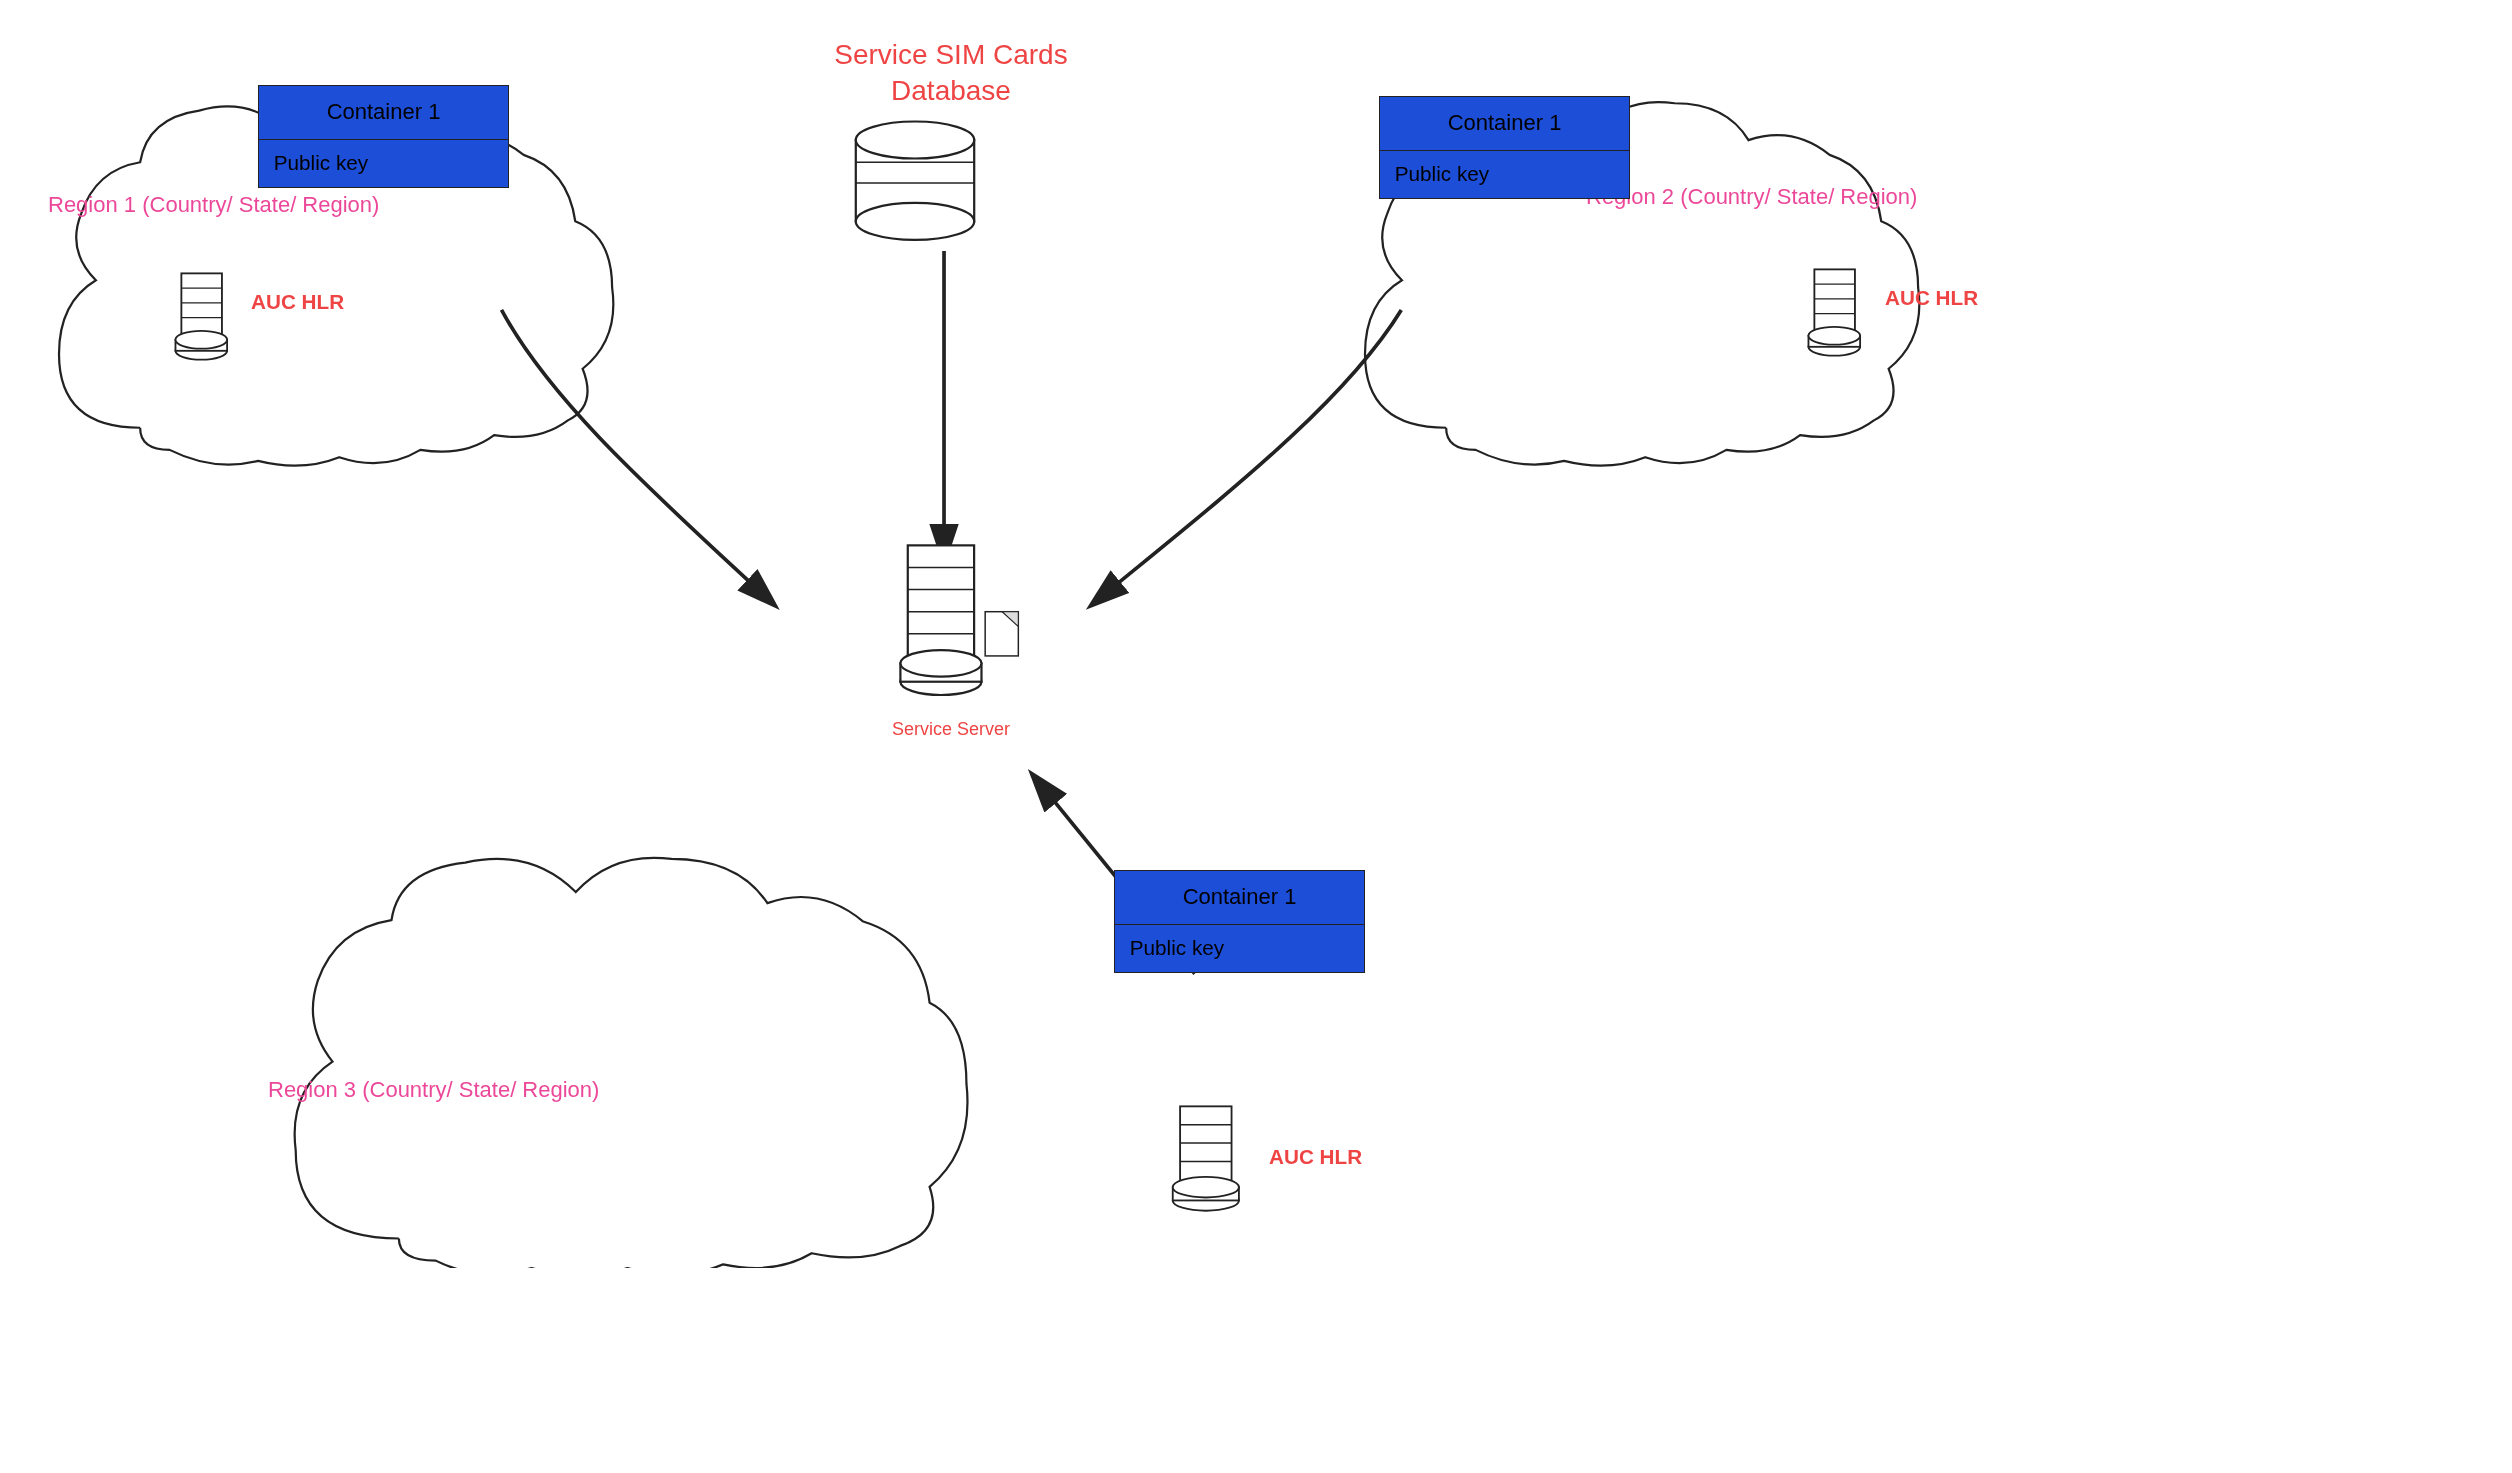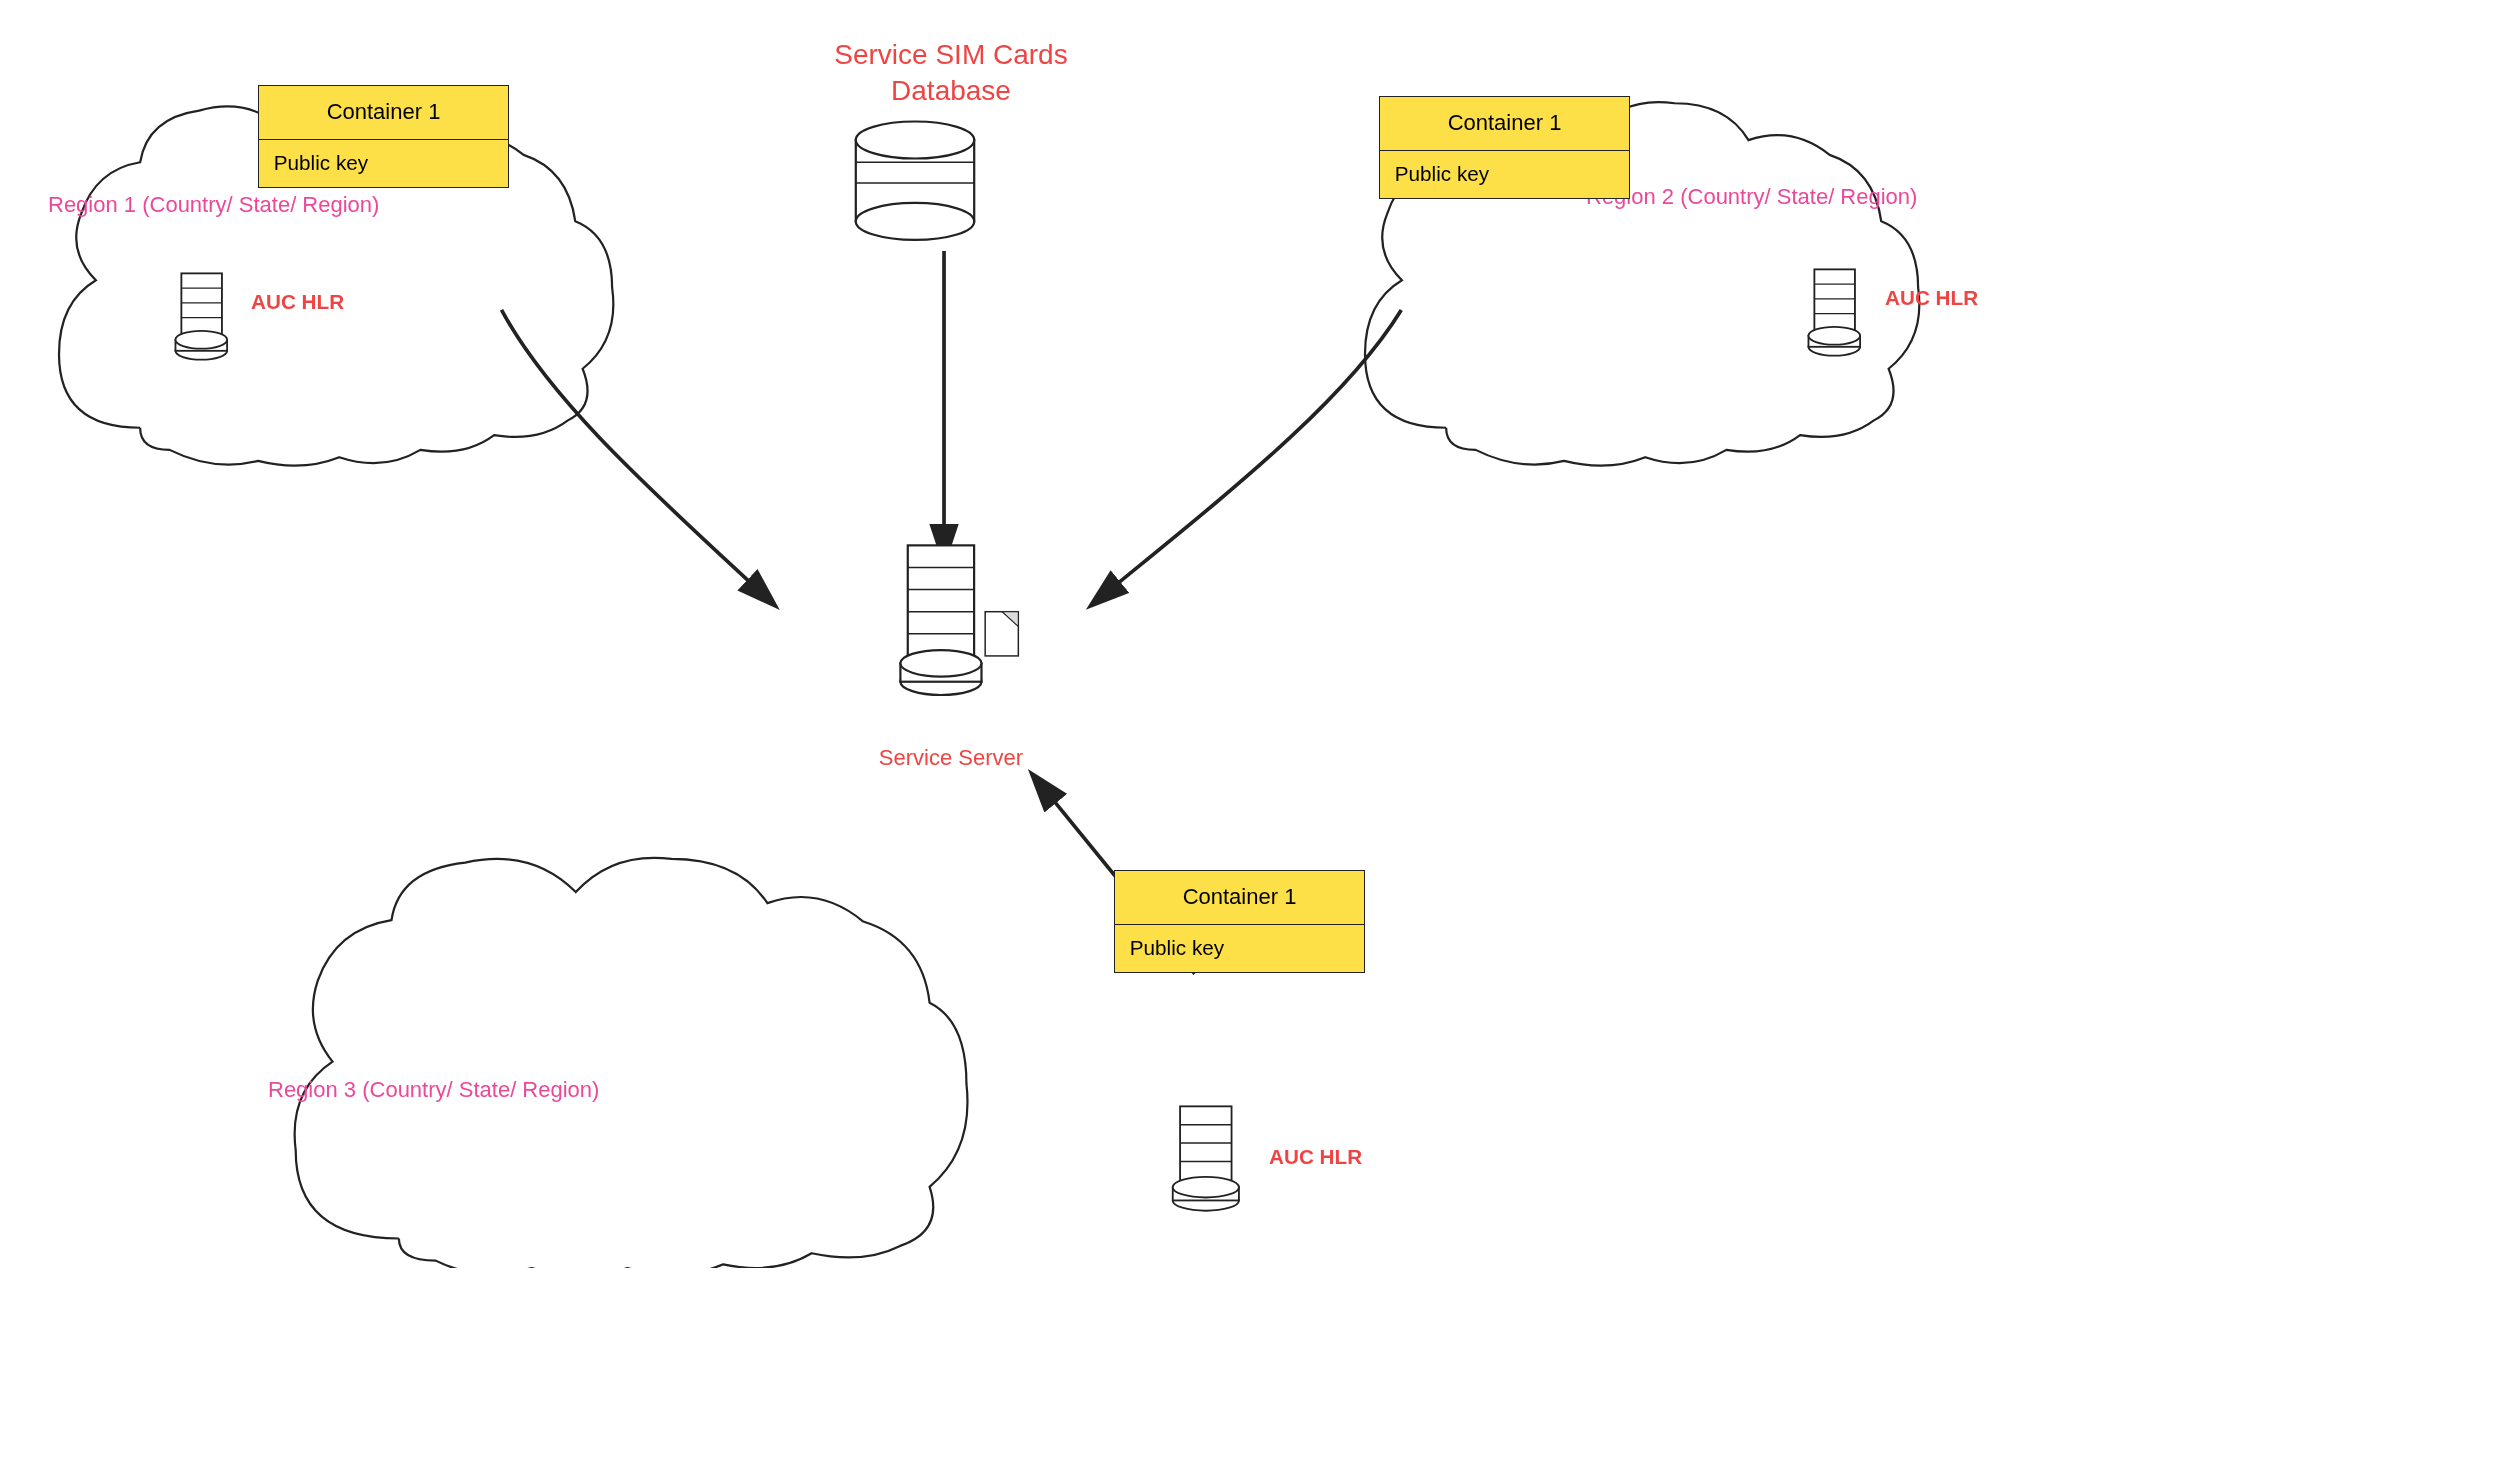--- a/index.html
+++ b/index.html
@@ -22,21 +22,21 @@
       position: absolute;
       font-size: 23.6px;
       font-weight: normal;
       color: #ec4899;
     }
 
     
     .container-box {
       position: absolute;
       border: 1.5px solid #222;
-      background: #fde047;
+      background: #1d4ed8;
     }
 
     .container-box .box-top {
       padding: 13.3px 14.8px;
       text-align: center;
       font-size: 22px;
       border-bottom: 1.5px solid #222;
     }
 
     .container-box .box-bottom {
@@ -234,21 +234,21 @@
 
       <ellipse cx="85" cy="195" rx="55" ry="18" fill="#fff" stroke="#222" stroke-width="3"></ellipse>
       <rect x="30" y="170" width="110" height="25" fill="#fff" stroke="#222" stroke-width="3"></rect>
       <ellipse cx="85" cy="170" rx="55" ry="18" fill="#fff" stroke="#222" stroke-width="3"></ellipse>
 
       <rect x="145" y="100" width="45" height="60" fill="#fff" stroke="#222" stroke-width="2"></rect>
       <polygon points="168,100 190,100 190,120" fill="#ddd" stroke="#222" stroke-width="1.5"></polygon>
     </svg>
   </div>
 
-  <div class="label" style="left: 870px; top: 745px; font-size: 22px; width: 162px; text-align:center;">Service Server</div>
+  <div class="label" style="left: 870px; top: 719px; font-size: 18px; width: 162px; text-align:center;">Service Server</div>
 
   <svg style="position:absolute; left:251px; top:811px;" width="738" height="457" viewBox="0 0 1000 620">
     <path d="
       M 200,580
       Q 60,580 60,460
       Q 50,380 110,340
       Q 70,290 90,230
       Q 115,160 190,148
       Q 200,80 290,70
       Q 380,50 440,110

